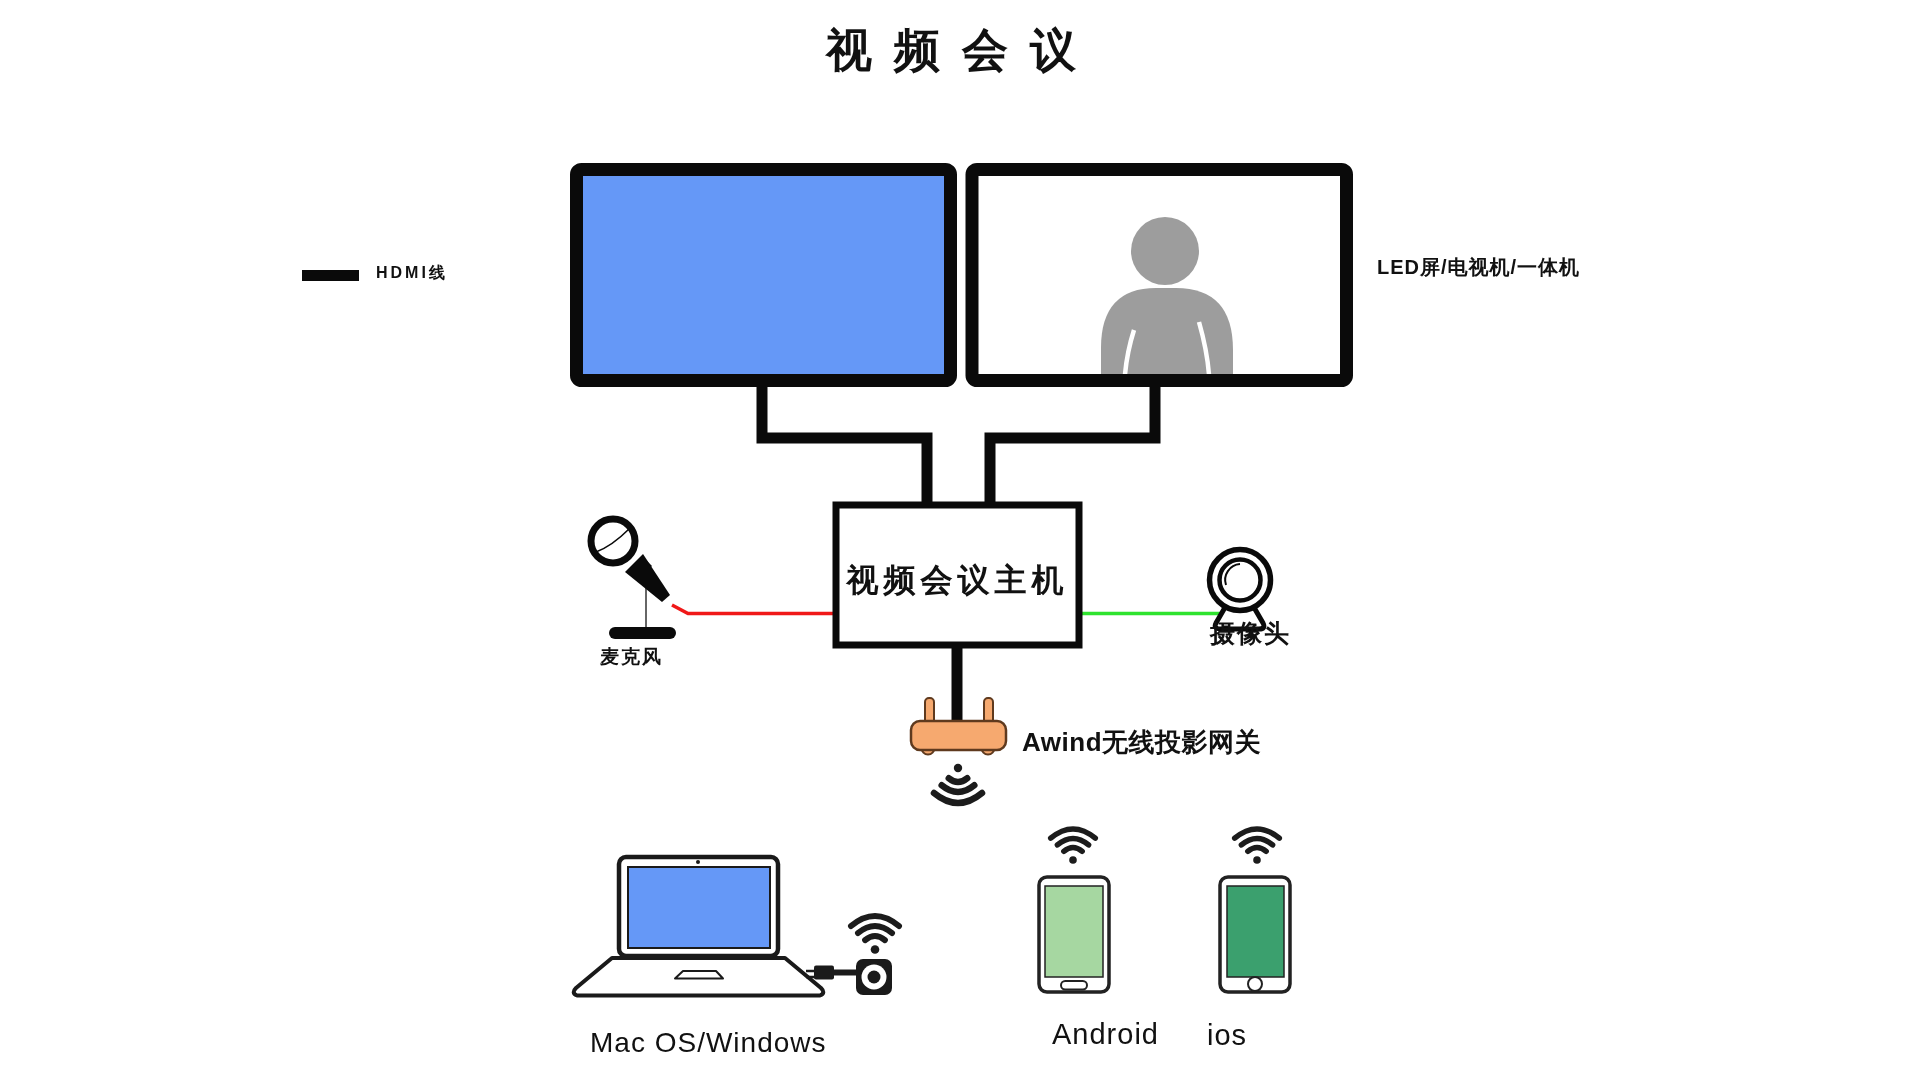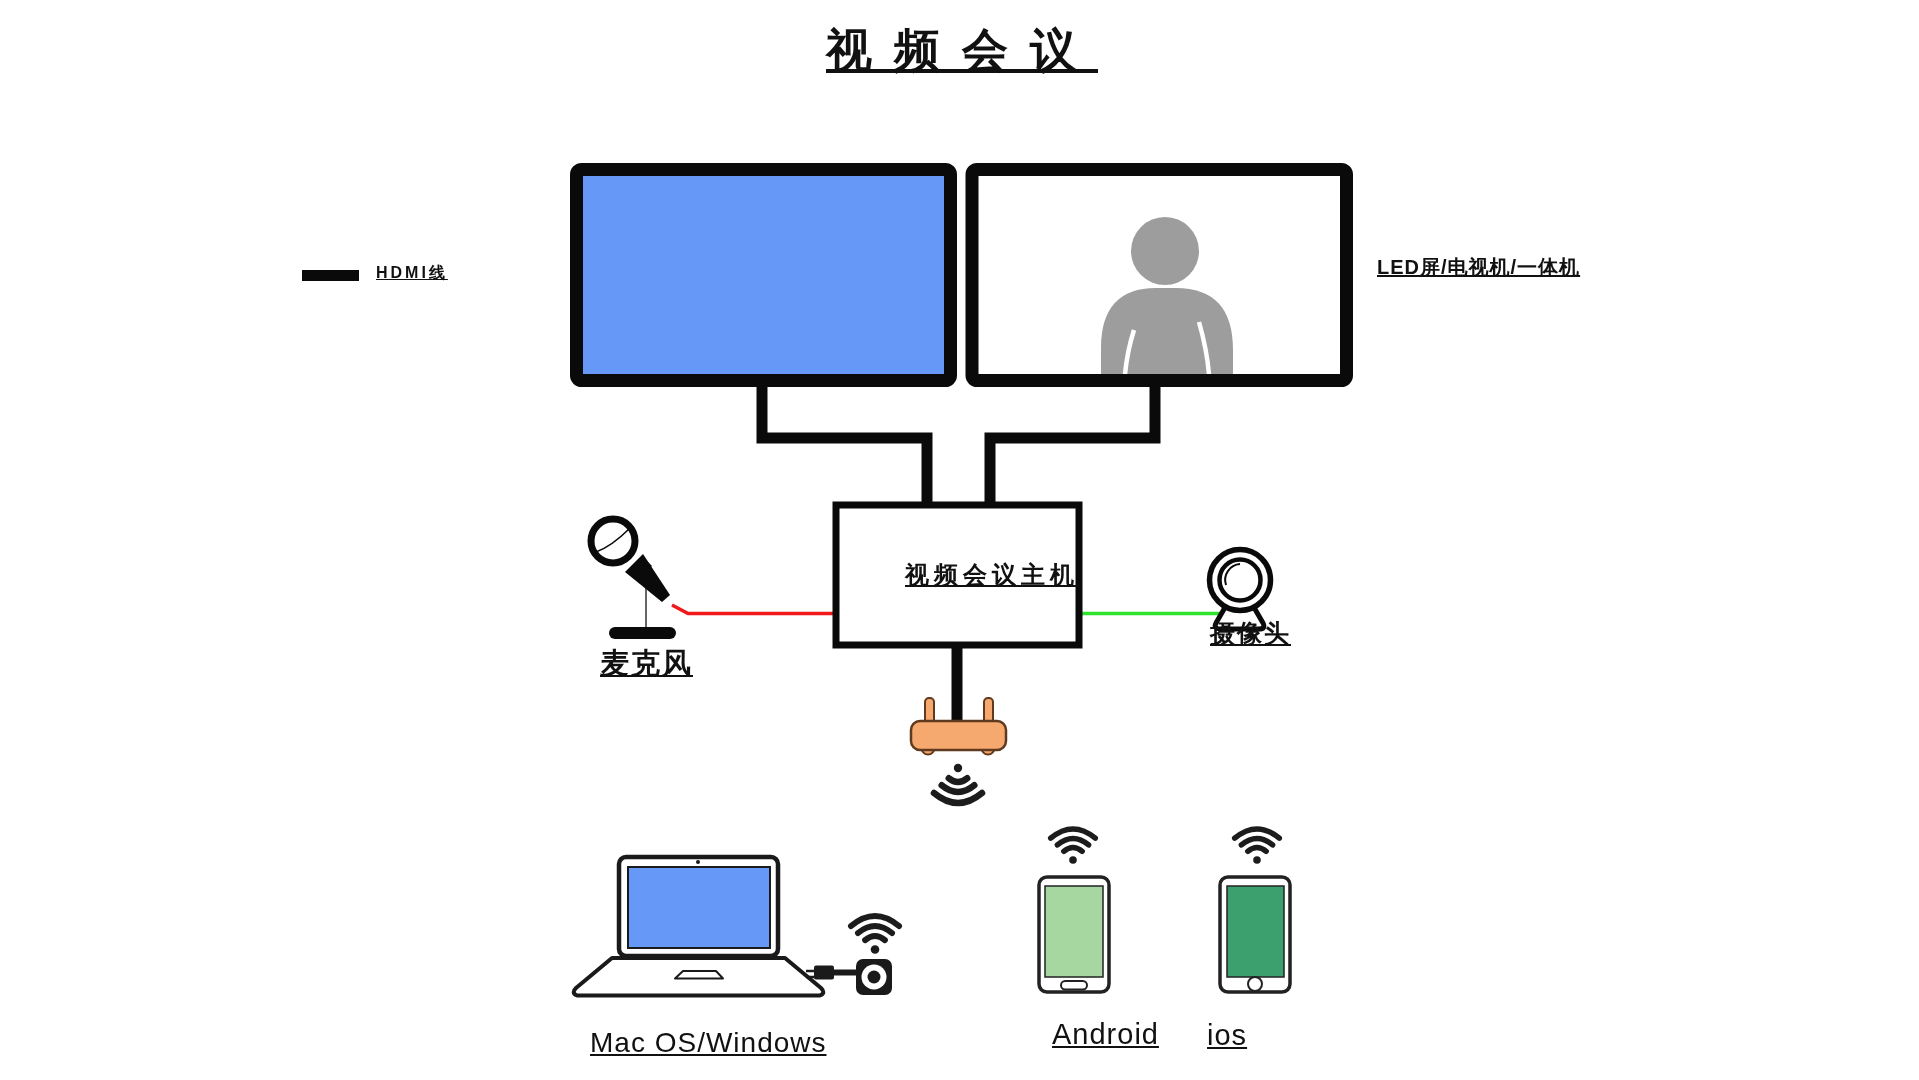--- a/index.html
+++ b/index.html
@@ -1,24 +1,24 @@
 <!DOCTYPE html>
 <html><head>
 <meta charset="utf-8">
 <style>
   html,body{margin:0;padding:0;background:#ffffff;}
   .canvas{position:relative;width:1919px;height:1080px;background:#ffffff;overflow:hidden;
           font-family:"Liberation Sans", sans-serif;}
   .art{position:absolute;left:0;top:0;}
-  .label{position:absolute;color:#111;white-space:nowrap;font-family:"Liberation Sans", sans-serif;text-decoration:underline;}
+  .label{position:absolute;color:#111;white-space:nowrap;font-family:"Liberation Sans", sans-serif;}
   .lbl-title{left:717px;top:20px;width:490px;text-align:center;font-size:46px;font-weight:900;letter-spacing:22px;}
   .lbl-hdmi{left:376px;top:263px;font-size:16px;letter-spacing:3px;font-weight:600;}
   .lbl-display{left:1377px;top:254px;font-size:20px;letter-spacing:1px;font-weight:600;}
-  .lbl-host{left:836px;top:559px;width:243px;text-align:right;font-size:24px;letter-spacing:5px;font-weight:600;}
-  .lbl-mic{left:600px;top:644px;font-size:29px;letter-spacing:2px;font-weight:600;}
+  .lbl-host{left:836px;top:559px;width:243px;text-align:center;font-size:32px;letter-spacing:5px;font-weight:600;}
+  .lbl-mic{left:600px;top:644px;font-size:19px;letter-spacing:2px;font-weight:600;}
   .lbl-cam{left:1210px;top:617px;font-size:25px;letter-spacing:2px;font-weight:600;}
   .lbl-gw{left:1022px;top:725px;font-size:26px;letter-spacing:0.5px;font-weight:600;}
   .lbl-laptop{left:590px;top:1019px;width:220px;text-align:center;font-size:28px;letter-spacing:1px;margin-top:8px;}
   .lbl-android{left:1024px;top:1018px;width:100px;text-align:center;font-size:29px;letter-spacing:1px;margin-left:28px;}
   .lbl-ios{left:1207px;top:1019px;width:95px;text-align:left;font-size:29px;letter-spacing:1px;}
 </style>
 </head>
 <body>
 
 <div class="canvas">
@@ -131,16 +131,17 @@
       <circle cx="1255" cy="984" r="7" fill="#ffffff" stroke="#222222" stroke-width="2"></circle>
     </g>
   </svg>
 
   <div class="label lbl-title">视频会议</div>
   <div class="label lbl-hdmi">HDMI线</div>
   <div class="label lbl-display">LED屏/电视机/一体机</div>
   <div class="label lbl-host">视频会议主机</div>
   <div class="label lbl-mic">麦克风</div>
   <div class="label lbl-cam">摄像头</div>
+  <div class="label lbl-gw">Awind无线投影网关</div>
   <div class="label lbl-laptop">Mac OS/Windows</div>
   <div class="label lbl-android">Android</div>
   <div class="label lbl-ios">ios</div>
 </div>
 
 </body></html>

